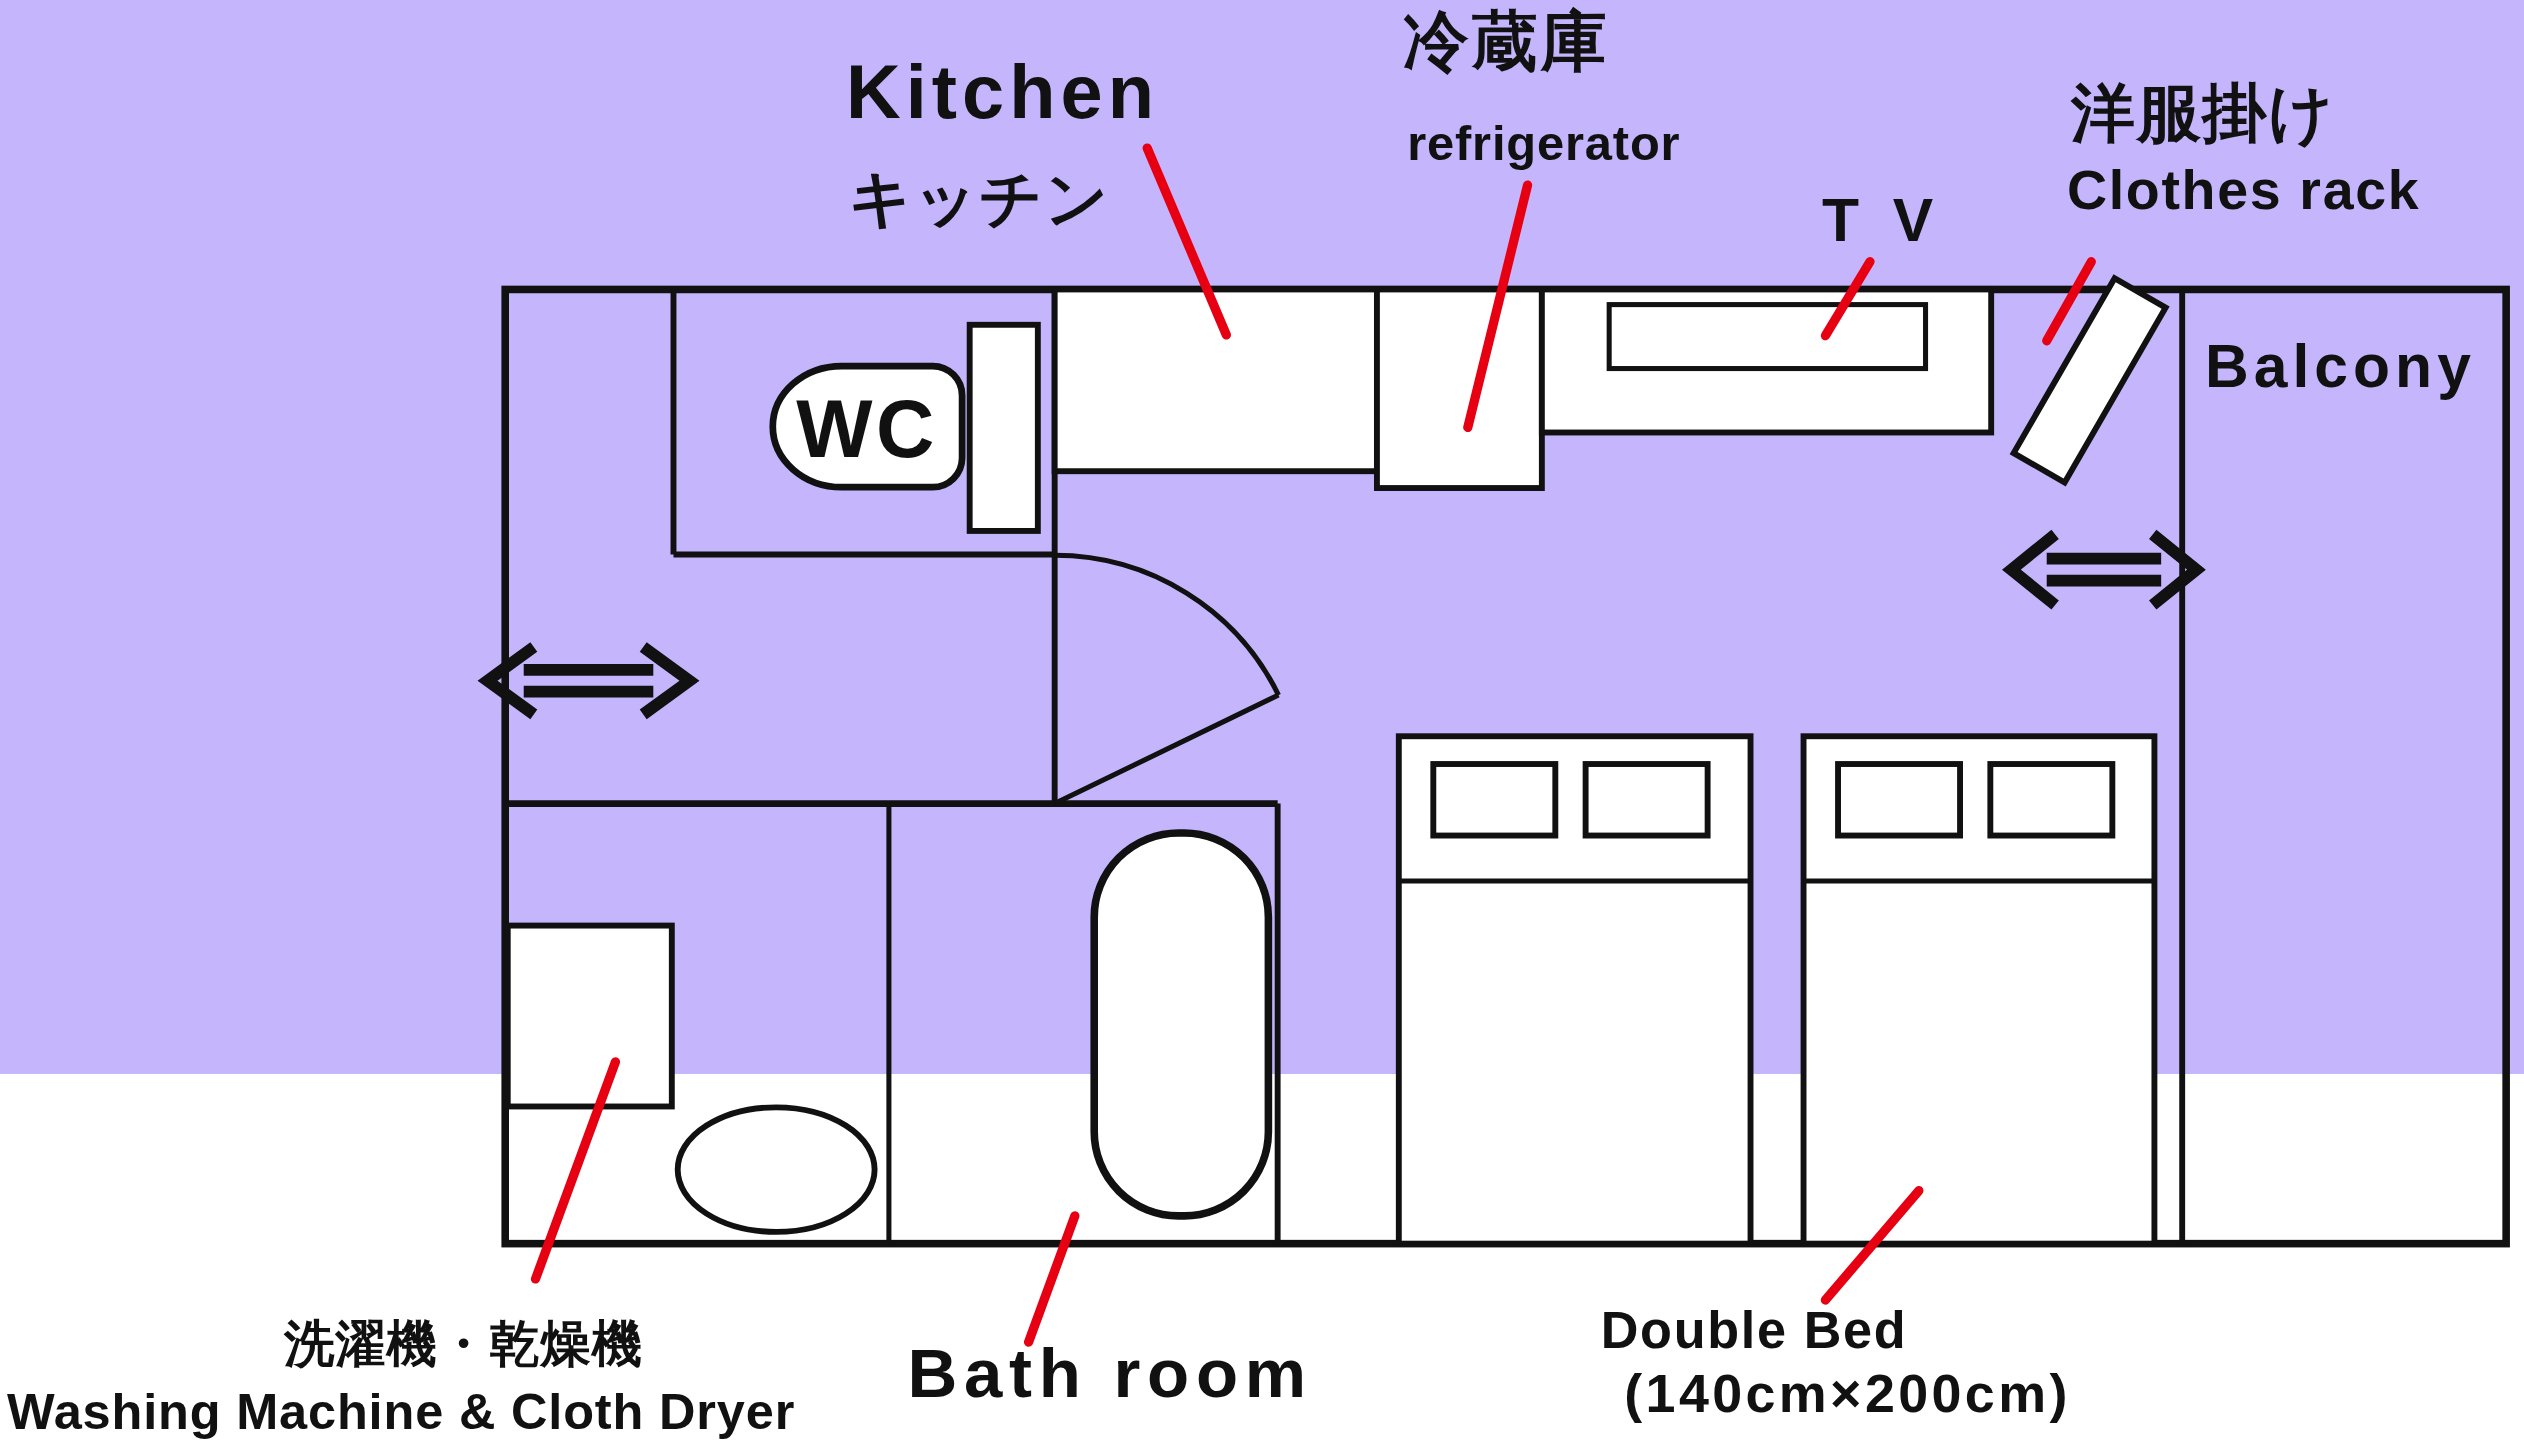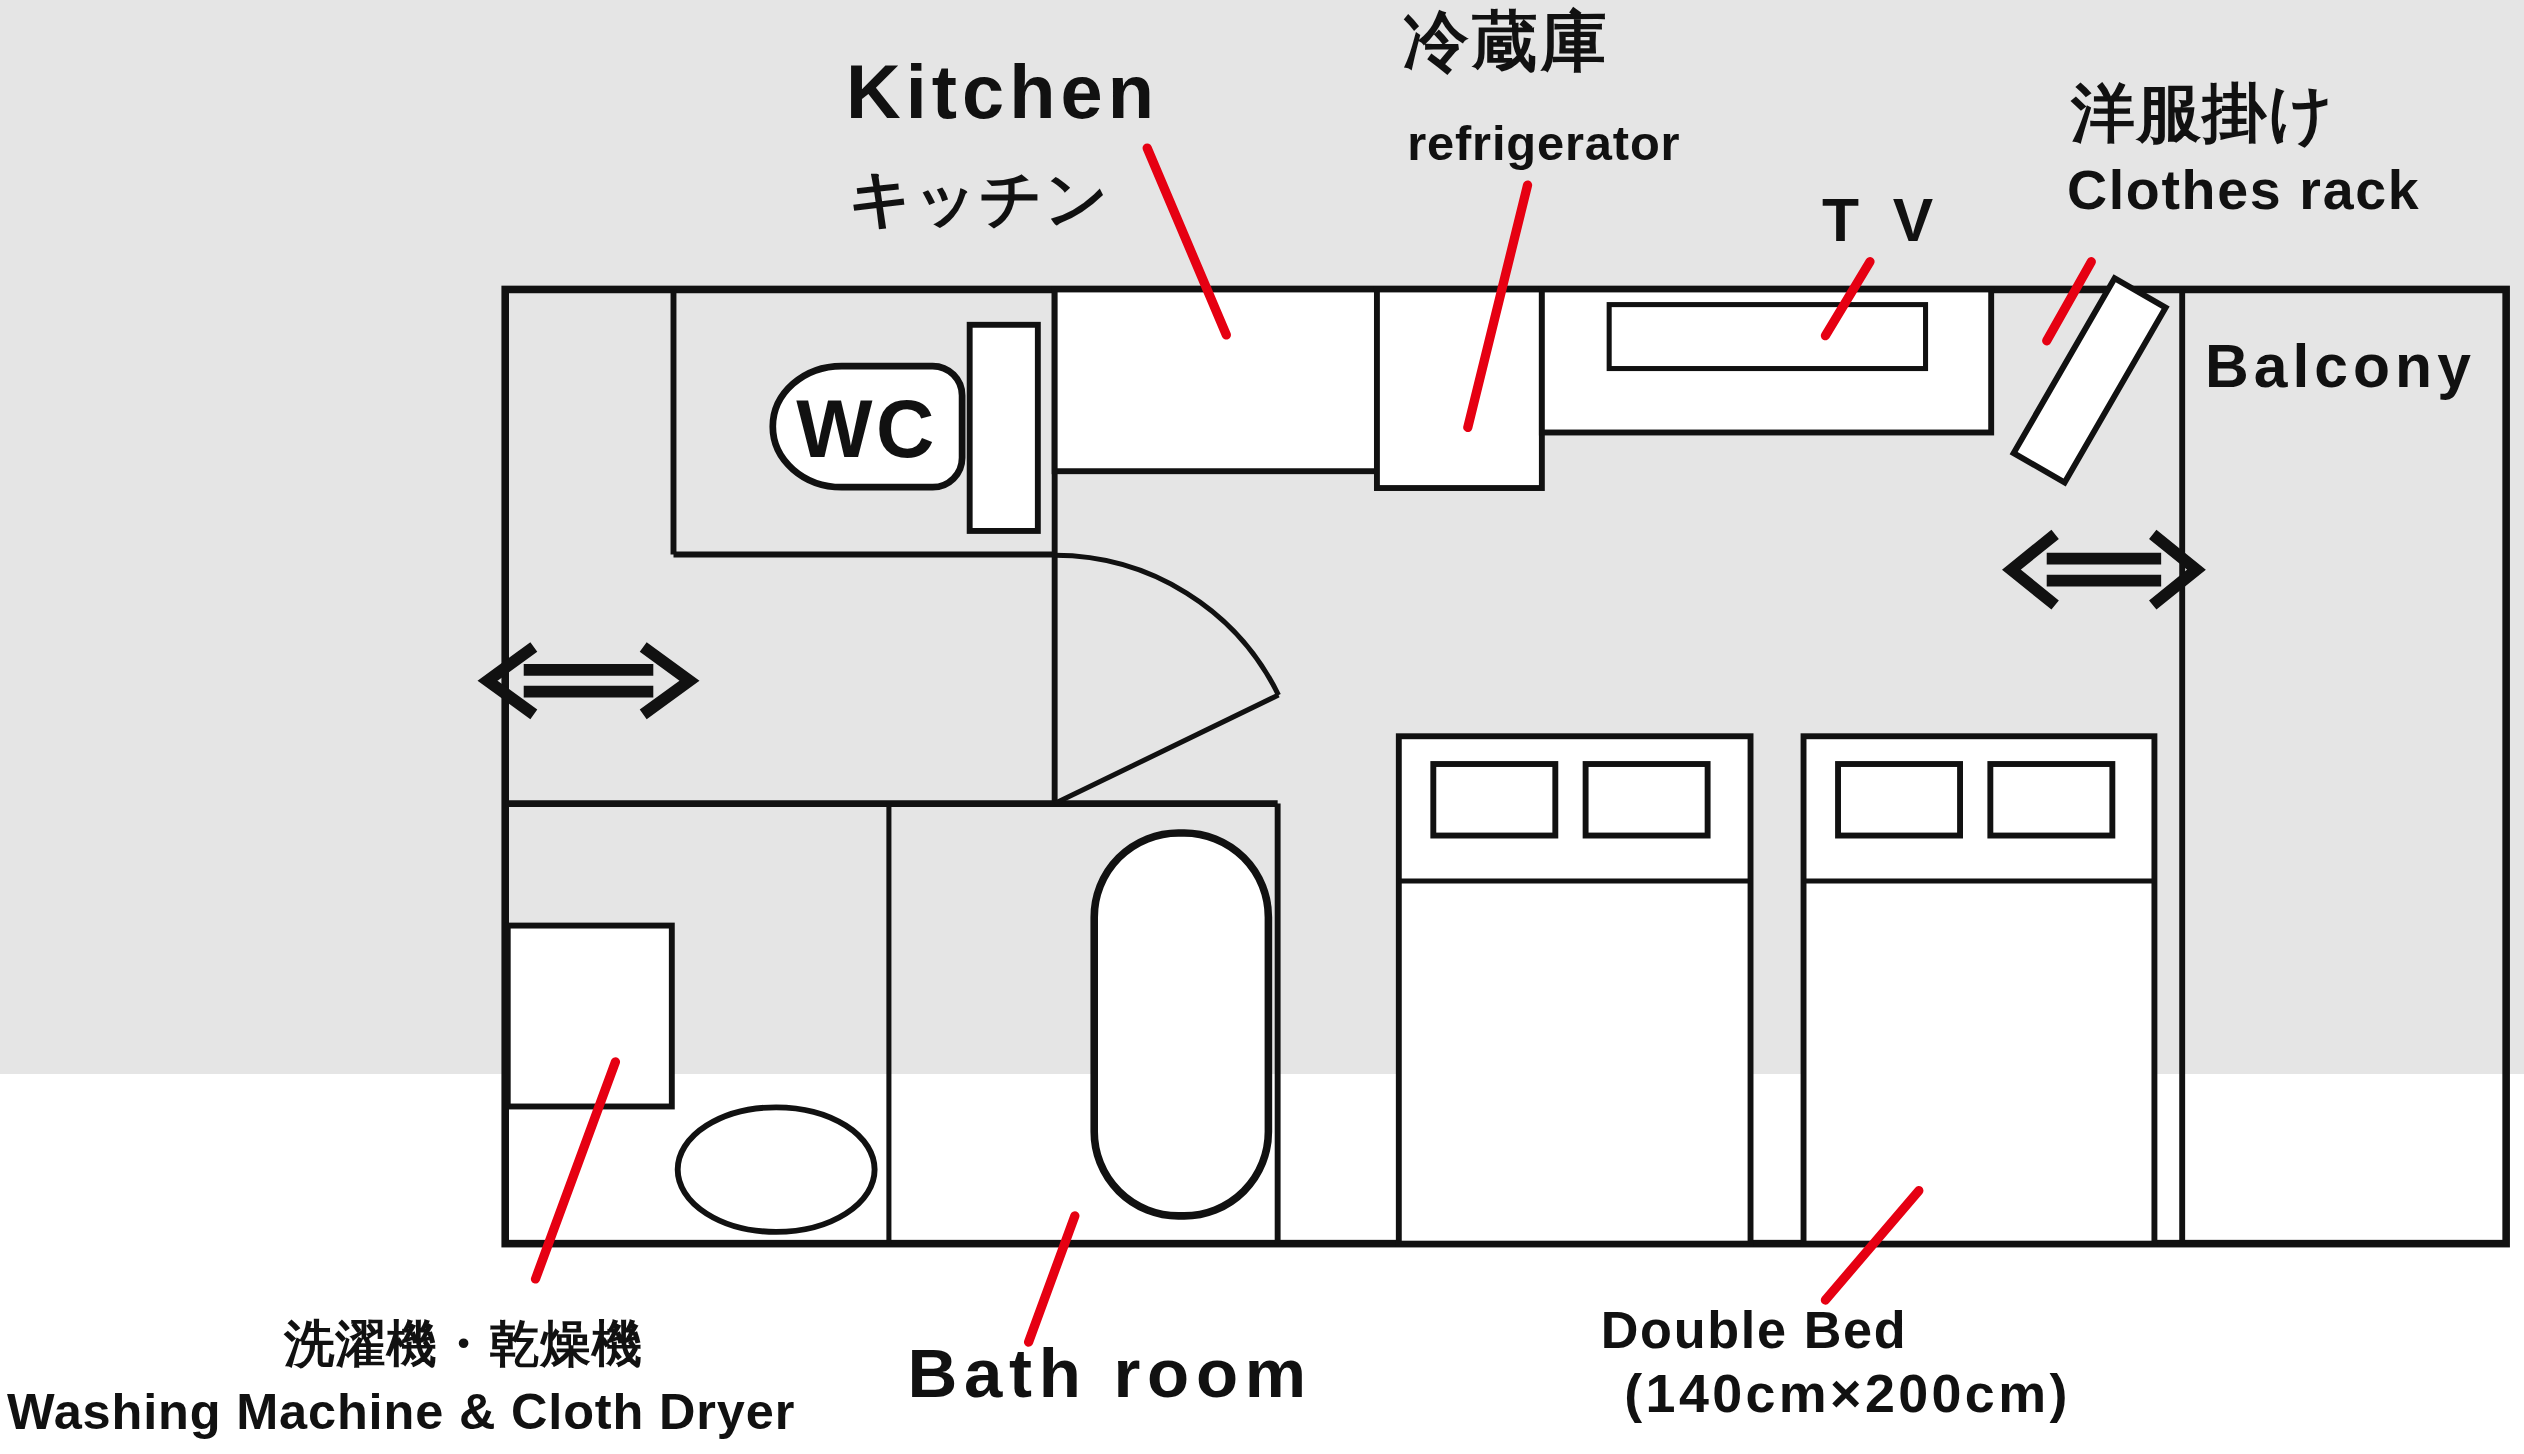--- a/index.html
+++ b/index.html
@@ -7,21 +7,21 @@
     padding: 0;
     background: #ffffff;
     width: 2525px;
     height: 1454px;
     overflow: hidden;
   }
   .plan-wrap {
     position: relative;
     width: 2525px;
     height: 1074px;
-    background: #e5e5e5;
+    background: #c4b5fd;
   }
   svg { display: block; }
   svg text {
     font-family: "Liberation Sans", "DejaVu Sans", sans-serif;
     font-weight: bold;
     fill: #111111;
   }
   .wall   { fill: none; stroke: #111111; }
   .fix    { fill: #ffffff; stroke: #111111; }
   .redln  { fill: none; stroke: #e60012; stroke-width: 11; stroke-linecap: round; }

